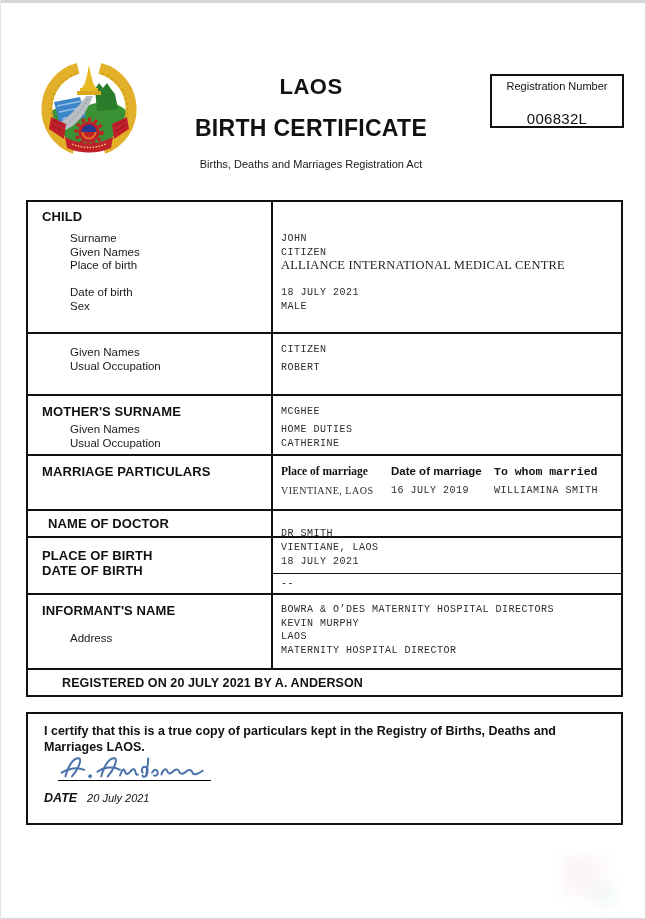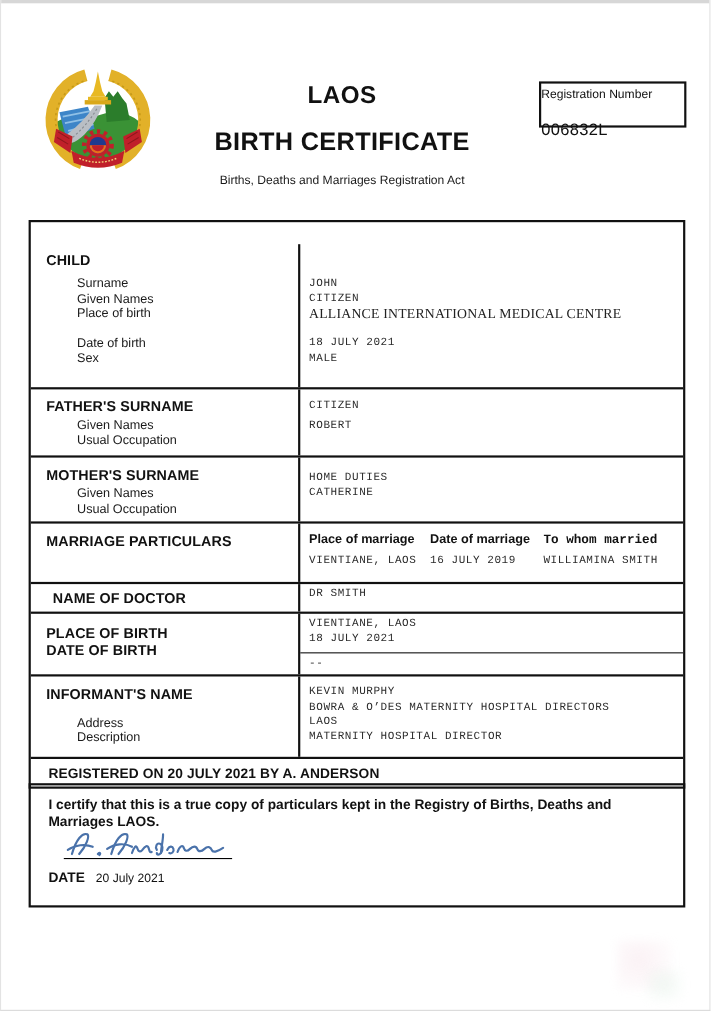--- a/index.html
+++ b/index.html
@@ -11,22 +11,22 @@
   }
   .top-strip { position:absolute; top:0; left:0; right:0; height:3px; background:#d7d7d7; }
 
   
   .emblem { position:absolute; left:38px; top:58px; width:100px; height:102px; }
   .titles { position:absolute; left:145px; top:74px; width:330px; text-align:center; }
   .titles h1 { margin:0 0 15px 0; font-size:22px; font-weight:bold; letter-spacing:0.5px; }
   .titles h2 { margin:0 0 16px 0; font-size:23px; font-weight:bold; letter-spacing:0.3px; }
   .titles .act { font-size:11px; color:#1a1a1a; }
   .regbox {
-    position:absolute; left:489px; top:74px; width:134px; height:42px; box-sizing:border-box;
-    border:2px solid #111; text-align:left; padding-top:4px;
+    position:absolute; left:489px; top:74px; width:134px; height:54px; box-sizing:border-box;
+    border:2px solid #111; text-align:center; padding-top:4px;
   }
   .regbox .reglabel { font-size:11px; }
   .regbox .regnum { font-size:15px; margin-top:18px; letter-spacing:0.3px; }
 
   
   .cert-table {
     position:absolute; left:25px; top:200px; width:597px; box-sizing:border-box;
     border:2px solid #111;
   }
   .row { display:flex; border-bottom:2px solid #111; box-sizing:border-box; }
@@ -34,56 +34,56 @@
   .cell-l { width:245px; box-sizing:border-box; border-right:2px solid #111; padding:8px 6px 0 14px; }
   .cell-r { flex:1; box-sizing:border-box; padding:8px 6px 0 8px; }
   .sec-h { font-size:13px; font-weight:bold; line-height:15px; letter-spacing:0.1px; }
   .lbl { font-size:11.5px; line-height:13.5px; color:#1a1a1a; }
   .indent { padding-left:28px; }
   .mono { font-family:"Liberation Mono","DejaVu Sans Mono",monospace; font-size:10px; line-height:13.5px; color:#2b2b2b; letter-spacing:0.5px; white-space:nowrap; }
   .serifval { font-family:"Liberation Serif","DejaVu Serif",serif; font-size:12.5px; line-height:13.5px; color:#222; letter-spacing:0.2px; }
   .spacer22 { height:22px; } .spacer13 { height:13.5px; } .spacer4 { height:4px; } .spacer5 { height:5px; }
   .lh15 { line-height:15px; }
 
-  .row-child { height:132px;margin-top:20px; }
+  .row-child { height:132px; }
   .row-father { height:62px; }
   .row-mother { height:60px; }
   .row-marriage { height:55px; }
   .row-doctor { height:27px; }
   .row-birth { height:57px; }
   .row-informant { height:75px; }
   .row-registered { height:25px; }
 
   .child-head { margin-bottom:8px; line-height:14px; }
 
   .m-cols { display:flex; }
-  .m-col1 { width:110px; } .m-col2 { width:103px; } .m-col3 { flex:1;font-family:Liberation Mono, monospace; }
+  .m-col1 { width:110px;font-family:Liberation Serif, serif; } .m-col2 { width:103px; } .m-col3 { flex:1;font-family:Liberation Mono, monospace; }
   .m-head { font-size:11.5px; font-weight:bold; line-height:15px; }
 
   .row-doctor .cell-l { padding-top:5px; padding-left:20px; }
-  .row-doctor .cell-r { padding-top:2px; }
+  .row-doctor .cell-r { padding-top:15px; }
   .row-doctor .sec-h { line-height:16px; }
 
   .row-birth .cell-l { padding-top:10px; }
   .row-birth .cell-r { padding:0; display:flex; flex-direction:column; }
   .birth-sub1 { height:36px; box-sizing:border-box; border-bottom:1.5px solid #111; padding:3px 6px 0 8px; }
   .birth-sub2 { flex:1; padding:3px 6px 0 8px; }
 
   .row-registered { align-items:center; }
-  .reg-line { font-size:12.5px; font-weight:bold; padding-left:16px; letter-spacing:0.1px; }
+  .reg-line { font-size:12.5px; font-weight:bold; padding-left:16px; letter-spacing:0.1px;margin-left:18px; }
 
   
   .certify {
     position:absolute; left:25px; top:712px; width:597px; height:113px; box-sizing:border-box;
     border:2px solid #111; padding:10px 20px 16px 16px;
   }
   .certify .statement { font-size:12.5px; font-weight:bold; line-height:15.5px; max-width:556px; }
   .sig-wrap { position:absolute; left:28px; top:34px; width:160px; }
   .sig-line { position:absolute; left:30px; top:66px; width:153px; border-bottom:1.5px solid #000; }
-  .cert-bottom { position:absolute; left:16px; right:20px; top:77px; display:flex; justify-content:space-between; align-items:baseline; }
+  .cert-bottom { position:absolute; left:16px; right:20px; top:77px; display:flex; justify-content:space-between; align-items:baseline;font-style:italic; }
   .date-group { display:flex; align-items:baseline; }
   .date-label { font-size:12.5px; font-weight:bold; }
   .date-value { font-size:11px; margin-left:10px; }
   .registrar { font-size:12.5px; font-weight:bold; }
 
   
   .artifact { position:absolute; pointer-events:none; filter:blur(4px); opacity:0.35; }
   .a1 { left:560px; top:855px; width:50px; height:45px;
         background:radial-gradient(circle at 40% 40%, #f3d9e2, rgba(255,255,255,0)); }
   .a2 { left:585px; top:880px; width:35px; height:30px;
@@ -162,40 +162,40 @@
         <div class="mono">CITIZEN</div>
         <div class="serifval">ALLIANCE INTERNATIONAL MEDICAL CENTRE</div>
         <div class="spacer13"></div>
         <div class="mono">18 JULY 2021</div>
         <div class="mono">MALE</div>
       </div>
     </div>
 
     <div class="row row-father">
       <div class="cell-l">
-        <div class="sec-h">FATHER'S SURNAME</div>
         <div class="spacer4"></div>
         <div class="lbl indent">Given Names</div>
         <div class="lbl indent">Usual Occupation</div>
       </div>
       <div class="cell-r">
         <div class="mono lh15">CITIZEN</div>
         <div class="spacer4"></div>
         <div class="mono">ROBERT</div>
       </div>
     </div>
 
     <div class="row row-mother">
       <div class="cell-l">
         <div class="sec-h">MOTHER'S SURNAME</div>
         <div class="spacer4"></div>
         <div class="lbl indent">Given Names</div>
         <div class="lbl indent">Usual Occupation</div>
       </div>
       <div class="cell-r">
+        <div class="mono lh15">MCGHEE</div>
         <div class="spacer4"></div>
         <div class="mono">HOME DUTIES</div>
         <div class="mono">CATHERINE</div>
       </div>
     </div>
 
     <div class="row row-marriage">
       <div class="cell-l">
         <div class="sec-h">MARRIAGE PARTICULARS</div>
       </div>
@@ -237,25 +237,24 @@
           <div class="mono">--</div>
         </div>
       </div>
     </div>
 
     <div class="row row-informant">
       <div class="cell-l">
         <div class="sec-h">INFORMANT'S NAME</div>
         <div class="spacer13"></div>
         <div class="lbl indent">Address</div>
-        <div class="lbl indent">Description</div>
-      </div>
-      <div class="cell-r">
+      </div>
+      <div class="cell-r">
+        <div class="mono">BOWRA &amp; O’DES MATERNITY HOSPITAL DIRECTORS</div>
         <div class="mono">KEVIN MURPHY</div>
-        <div class="mono">BOWRA &amp; O’DES MATERNITY HOSPITAL DIRECTORS</div>
         <div class="mono">LAOS</div>
         <div class="mono">MATERNITY HOSPITAL DIRECTOR</div>
       </div>
     </div>
 
     <div class="row row-registered">
       <div class="reg-line">REGISTERED ON 20 JULY 2021 BY A. ANDERSON</div>
     </div>
   </div>
 

